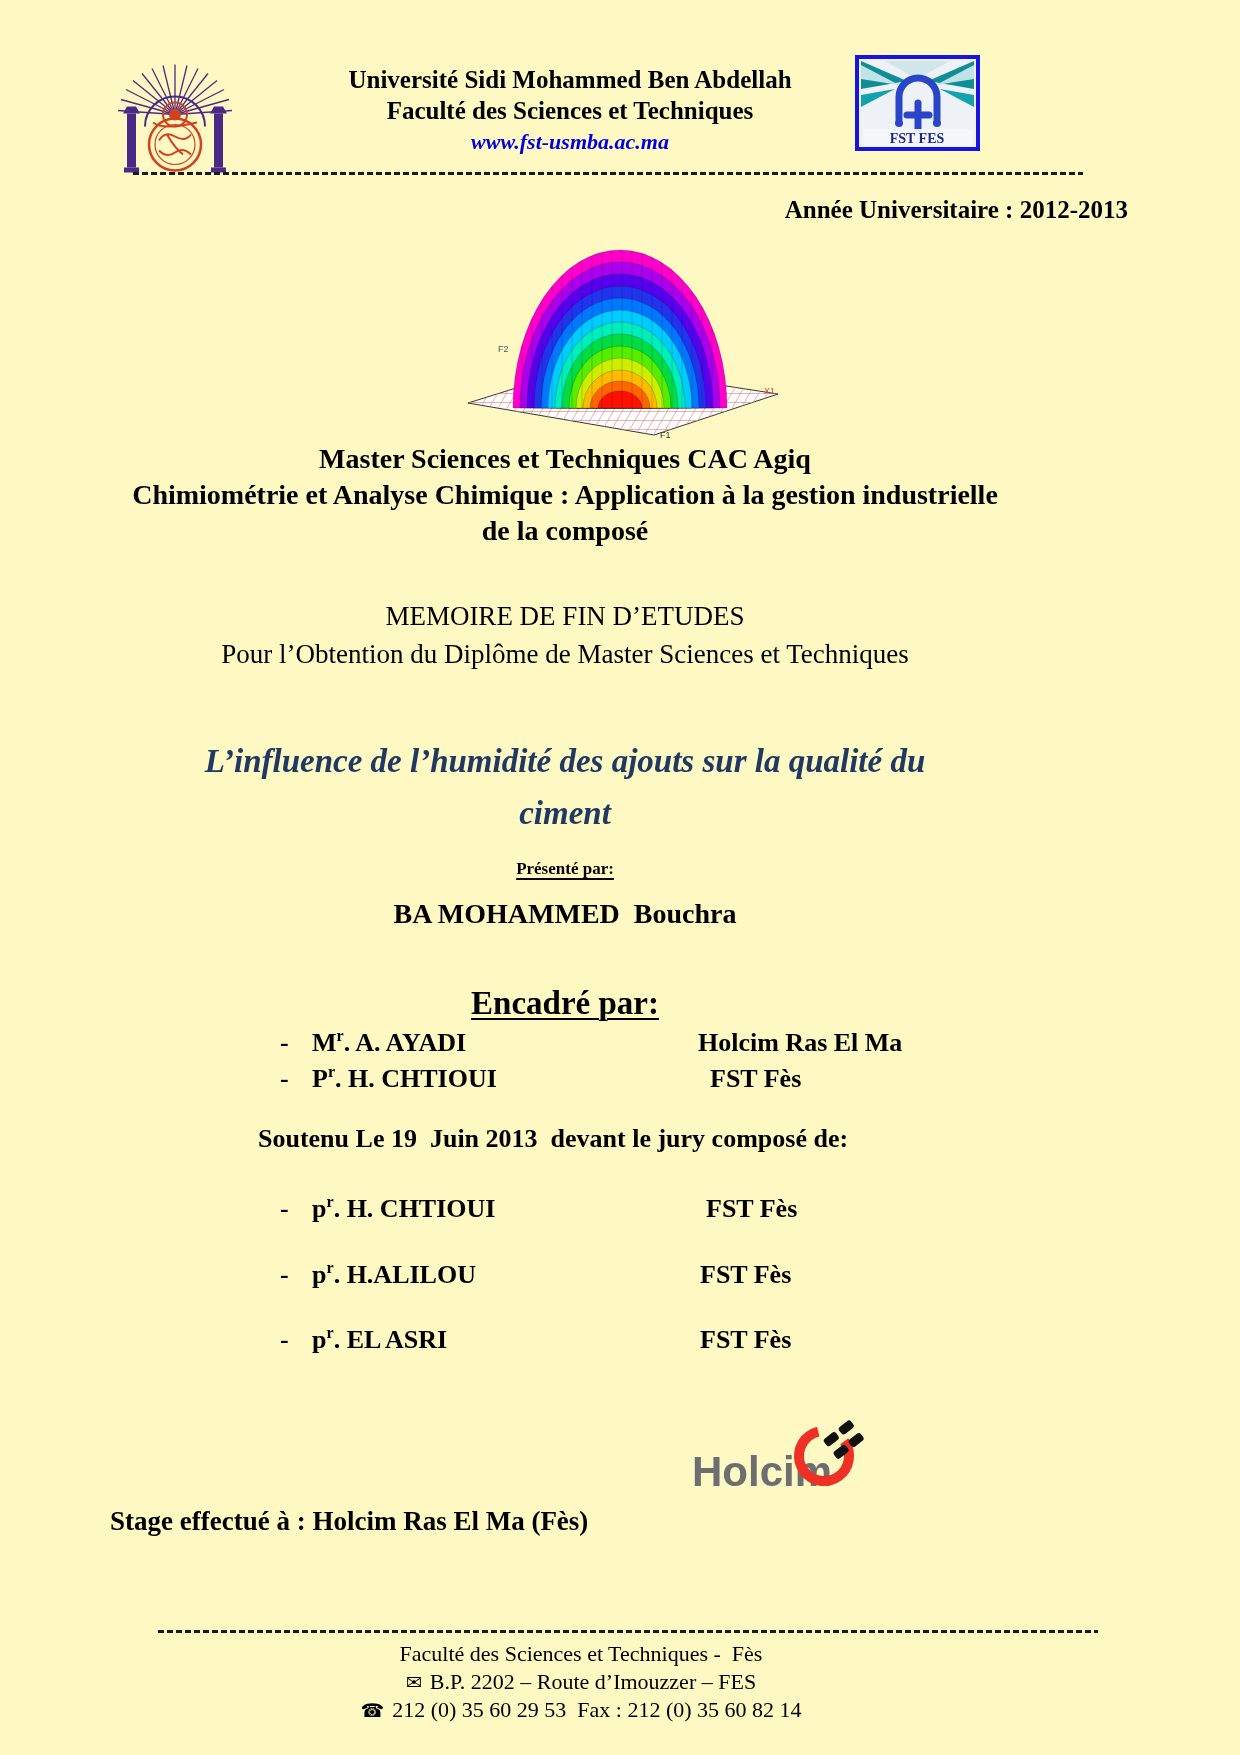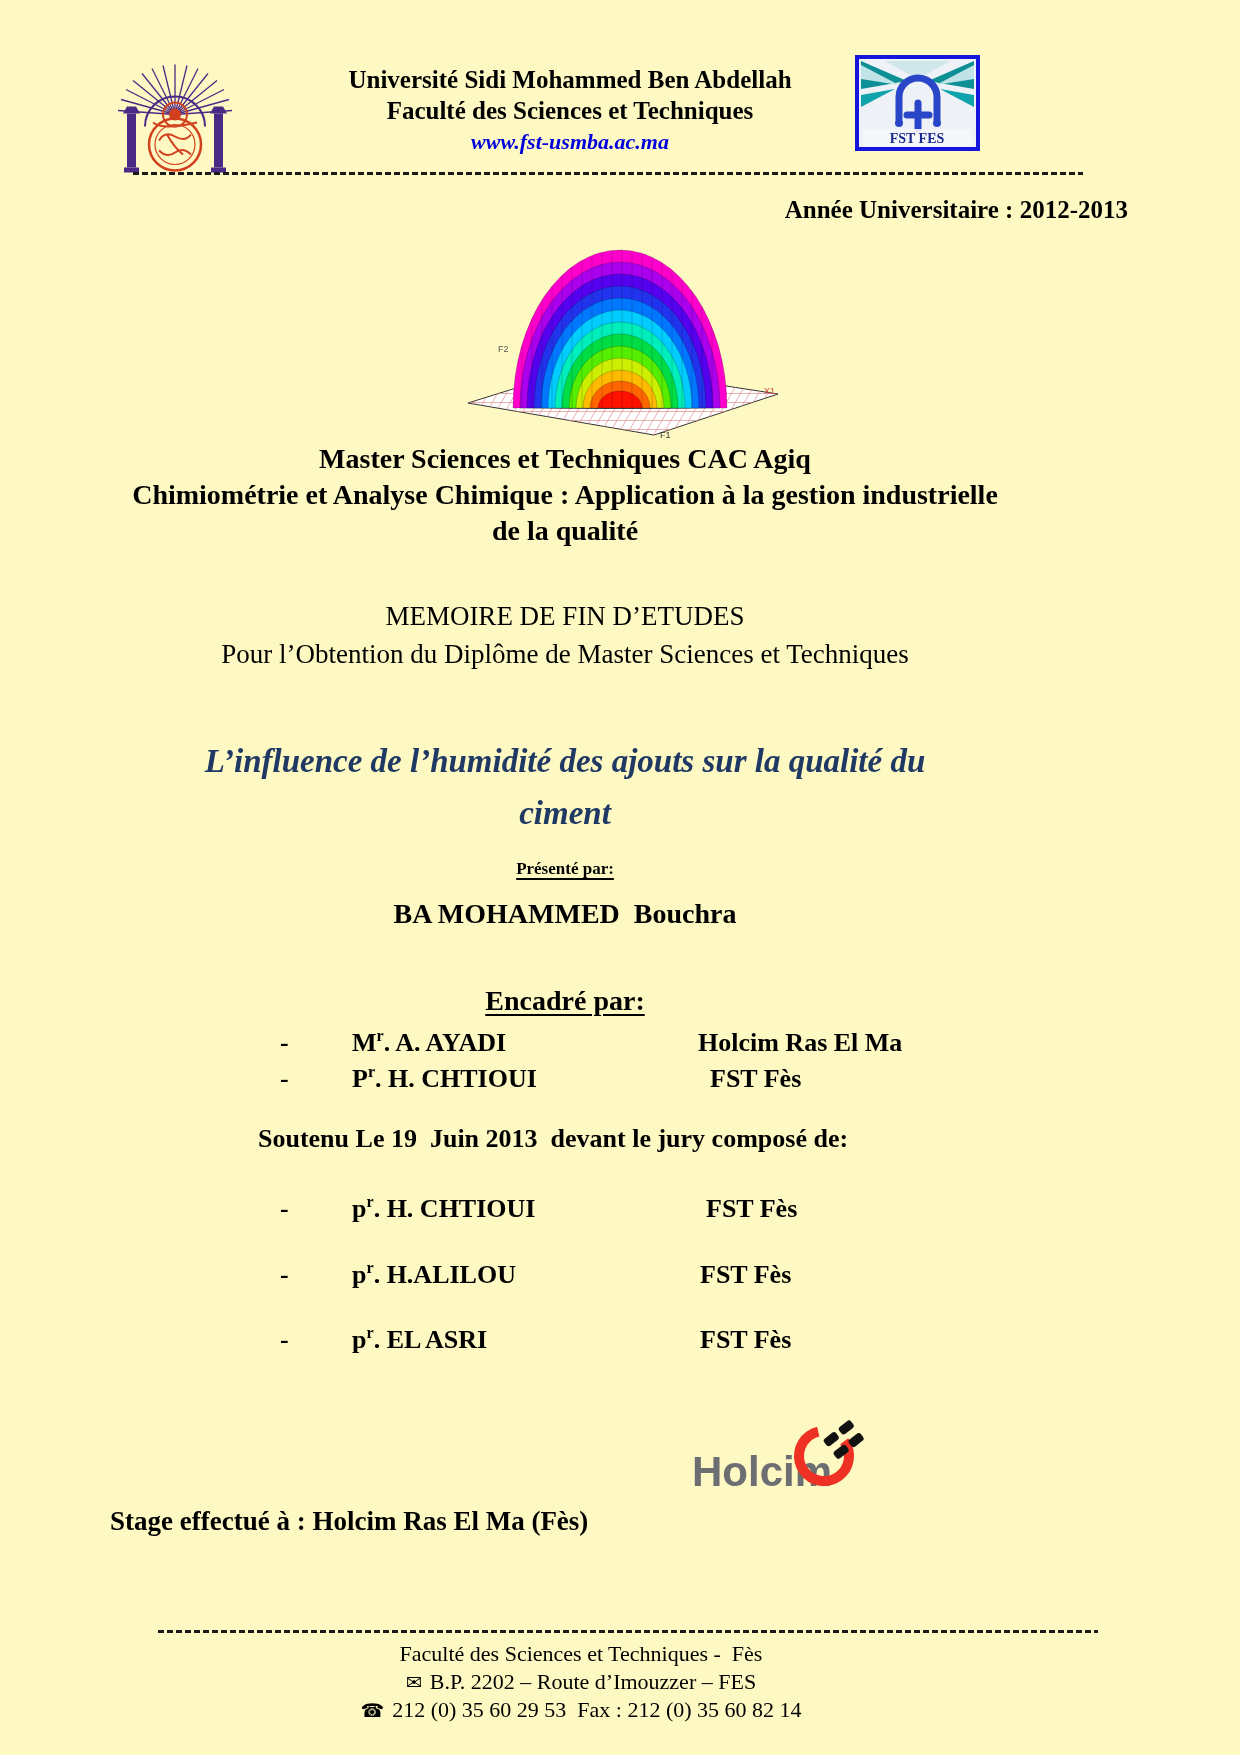--- a/index.html
+++ b/index.html
@@ -24,26 +24,26 @@
   .plot{position:absolute;left:452px;top:222px;width:334px;height:218px;}
 
   
   .cblock{position:absolute;left:0;width:1130px;text-align:center;}
   .program{top:441px;font-weight:bold;font-size:28px;line-height:36px;}
   .memoire{top:597px;font-size:27px;line-height:38px;}
   .thesis-title{top:735px;font-weight:bold;font-style:italic;font-size:33px;line-height:52px;color:#1f3864;}
   .presente{top:842px;font-weight:bold;font-size:17px;margin-top:17px;}
   .underlined{text-decoration:underline;text-decoration-thickness:2px;text-underline-offset:4px;}
   .author{top:898px;font-weight:bold;font-size:28px;white-space:pre;}
-  .encadre{top:985px;font-weight:bold;font-size:28px;}
+  .encadre{top:985px;font-weight:bold;font-size:33px;}
 
   
   .row{position:absolute;left:0;width:1240px;height:34px;font-weight:bold;font-size:26px;}
   .row .bullet{position:absolute;left:280px;}
-  .row .pname{position:absolute;left:312px;margin-left:40px;}
+  .row .pname{position:absolute;left:312px;}
   .row .affil{position:absolute;left:700px;}
   .sup{vertical-align:super;font-size:0.62em;line-height:0;}
   .jury-heading{position:absolute;left:258px;top:1124px;font-weight:bold;font-size:26px;white-space:pre;}
 
   
   .holcim-text{position:absolute;left:652px;top:1448px;font-family:"Liberation Sans",sans-serif;
                font-weight:bold;font-size:42px;color:#6d6e71;letter-spacing:0px;margin-left:40px;}
   .holcim-arc{position:absolute;left:792px;top:1406px;width:82px;height:84px;}
 
   .stage{position:absolute;left:110px;top:1506px;font-weight:bold;font-size:27px;text-align:right;}
@@ -183,21 +183,21 @@
         <line x1="260" y1="30" x2="260" y2="186"></line>
     </g>
     <text x="46" y="130" font-size="9" fill="#555" font-family="Liberation Sans, sans-serif">F2</text>
     <text x="208" y="216" font-size="9" fill="#333" font-family="Liberation Sans, sans-serif">F1</text>
     <text x="312" y="172" font-size="9" fill="#cc4444" font-family="Liberation Sans, sans-serif">X1</text>
   </svg>
 
   <div class="cblock program">
     <div>Master Sciences et Techniques CAC Agiq</div>
     <div>Chimiométrie et Analyse Chimique : Application à la gestion industrielle</div>
-    <div>de la qualité</div>
+    <div>de la composé</div>
   </div>
 
   <div class="cblock memoire">
     <div>MEMOIRE DE FIN D’ETUDES</div>
     <div>Pour l’Obtention du Diplôme de Master Sciences et Techniques</div>
   </div>
 
   <div class="cblock thesis-title">
     <div>L’influence de l’humidité des ajouts sur la qualité du</div>
     <div>ciment</div>

